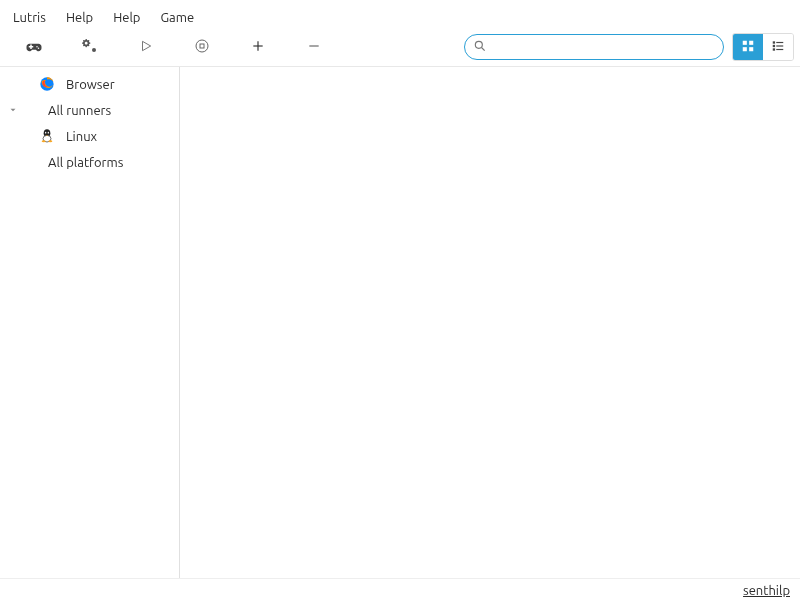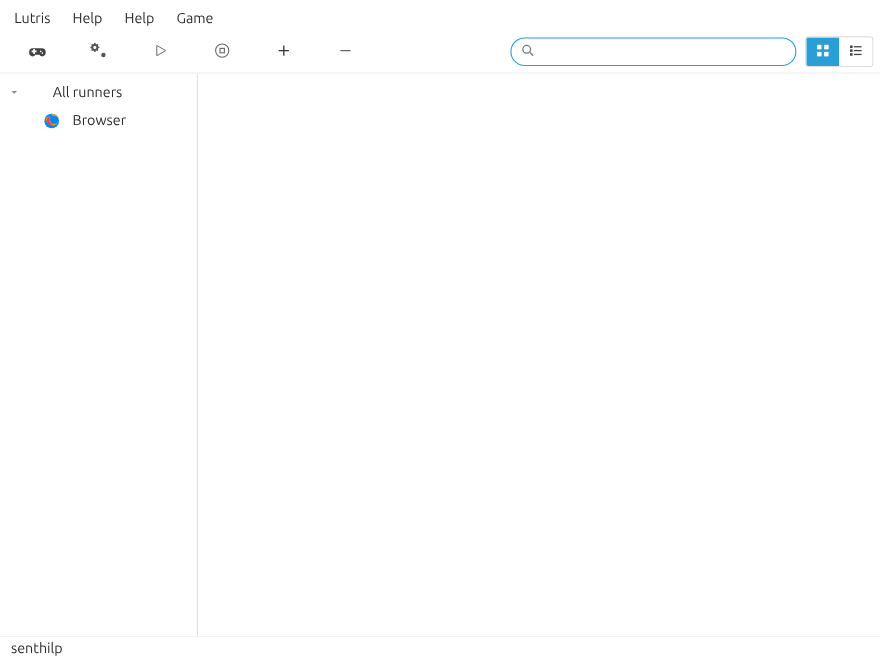--- a/index.html
+++ b/index.html
@@ -120,24 +120,25 @@
 .tree-row.child { padding-left: 38px; }
 .tree-row.child .tree-icon { margin-right: 4px; }
 .main-area {
   flex: 1;
   background: #fff;
 }
 .statusbar {
   height: 22px;
   display: flex;
   align-items: center;
-  justify-content: flex-start;
+  justify-content: flex-end;
   padding: 0 10px;
   font-size: 13px;
   border-top: 1px solid #eee;
+  text-decoration: underline;
 }
 </style>
 </head>
 <body>
 
 <div class="menubar">
   <div class="menubar-item">Lutris</div>
   <div class="menubar-item">Help</div>
   <div class="menubar-item">Help</div>
   <div class="menubar-item">Game</div>
@@ -224,42 +225,61 @@
             <rect x="9" y="17" width="12" height="2"></rect>
           </svg>
       </span>
     </div>
   </div>
 </div>
 
 <div class="content">
   <div class="sidebar">
 
-    <div class="tree-row">
-      <span class="tree-arrow">
-        <svg width="10" height="10" viewBox="0 0 24 24" fill="#888">
-            <path d="M6 9l6 6 6-6z"></path>
-          </svg>
-      </span>
-      <span style="width:18px"></span>
-      <span class="tree-label">All runners</span>
-    </div>
-
     <div class="tree-row child">
       <span class="tree-icon">
         <svg width="16" height="16" viewBox="0 0 24 24">
             <circle cx="12" cy="12" r="10" fill="#0a84ff"></circle>
             <path d="M12 2c5 0 9 3 10 8-1-3-4-5-7-5-2 0-3 1-3 1s1-2 0-2zm-8 6c0 7 6 10 10 10 3 0 6-2 7-5-2 3-6 4-9 2-3-2-4-6-2-9-3 0-5 1-6 2z" fill="#ff9500"></path>
             <path d="M6 8c-1 2-1 5 1 7s5 2 7 1c-2 0-4-1-5-3s-1-4 0-6c-1 0-2 0-3 1z" fill="#ff3b30"></path>
           </svg>
       </span>
       <span class="tree-label">Browser</span>
     </div>
 
-
+    <div class="tree-row">
+      <span class="tree-arrow">
+        <svg width="10" height="10" viewBox="0 0 24 24" fill="#888">
+            <path d="M6 9l6 6 6-6z"></path>
+          </svg>
+      </span>
+      <span style="width:18px"></span>
+      <span class="tree-label">All runners</span>
+    </div>
+
+    <div class="tree-row child">
+      <span class="tree-icon">
+        <svg width="16" height="16" viewBox="0 0 24 24">
+            <ellipse cx="12" cy="8" rx="5" ry="6" fill="#222"></ellipse>
+            <ellipse cx="12" cy="16" rx="6" ry="5" fill="#fff" stroke="#222" stroke-width="1"></ellipse>
+            <ellipse cx="10" cy="7" rx="1" ry="1.3" fill="#fff"></ellipse>
+            <ellipse cx="14" cy="7" rx="1" ry="1.3" fill="#fff"></ellipse>
+            <path d="M10 10l2 1 2-1-2 2z" fill="#f9a825"></path>
+            <ellipse cx="7" cy="20" rx="3" ry="1.5" fill="#f9a825"></ellipse>
+            <ellipse cx="17" cy="20" rx="3" ry="1.5" fill="#f9a825"></ellipse>
+          </svg>
+      </span>
+      <span class="tree-label">Linux</span>
+    </div>
+
+    <div class="tree-row">
+      <span class="tree-arrow"></span>
+      <span style="width:18px"></span>
+      <span class="tree-label">All platforms</span>
+    </div>
 
   </div>
   <div class="main-area"></div>
 </div>
 
 <div class="statusbar">
   <span>senthilp</span>
 </div>
 
 </body></html>

